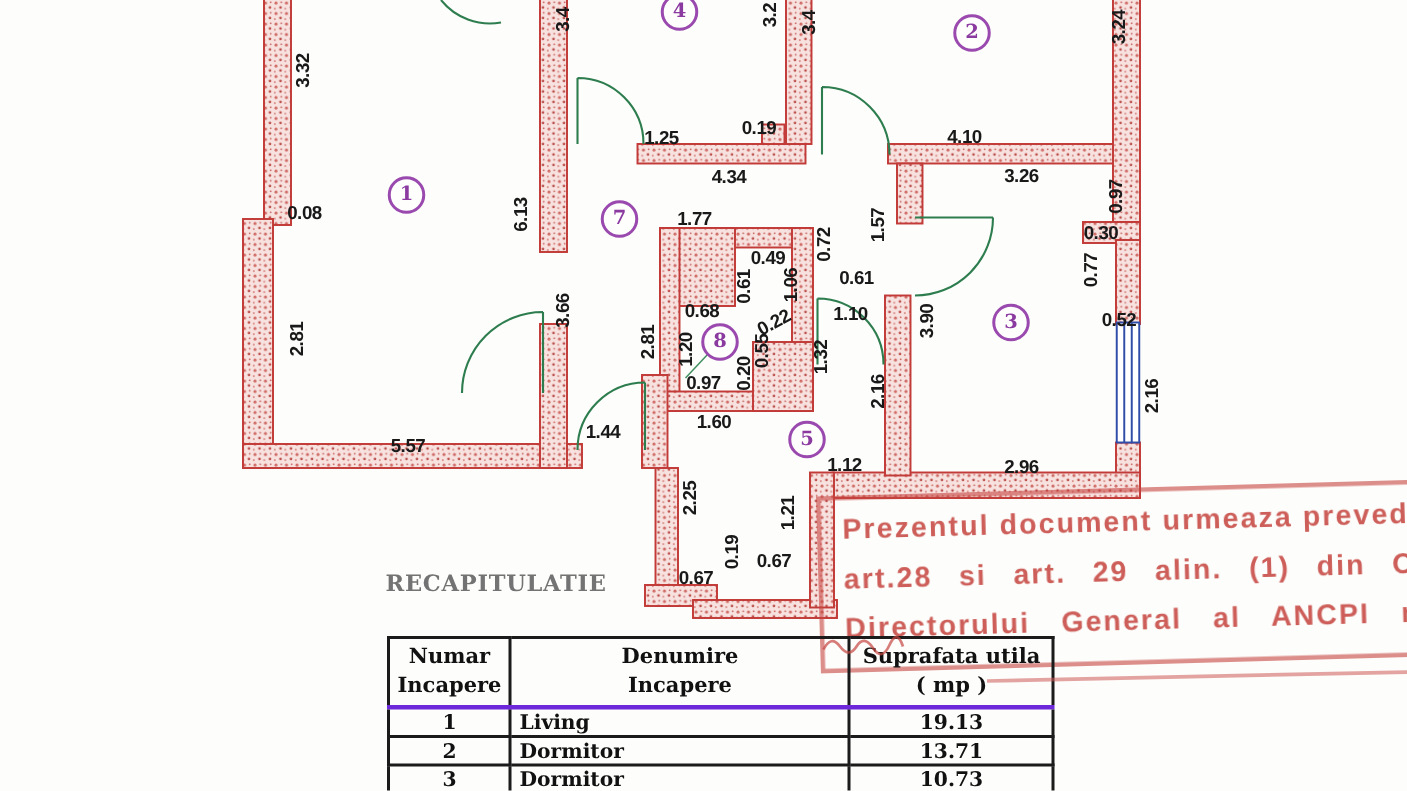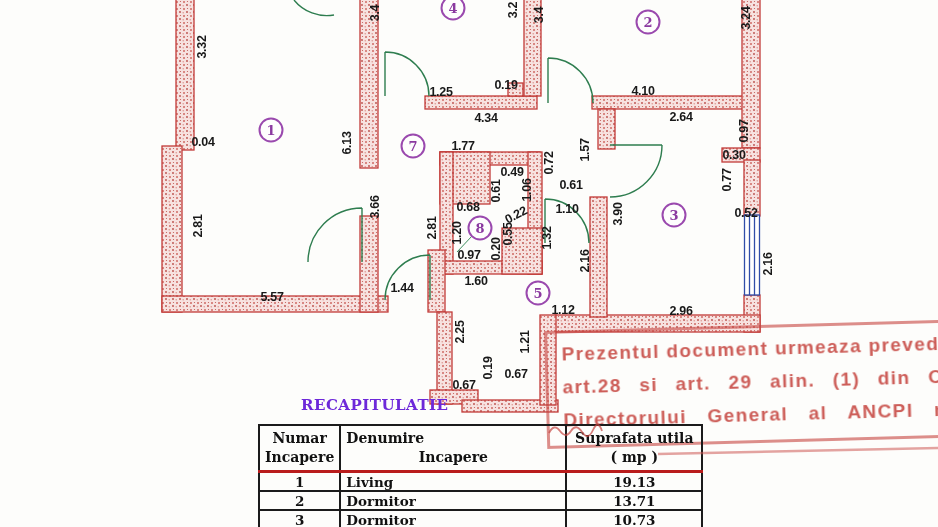--- a/index.html
+++ b/index.html
@@ -26,37 +26,37 @@
     position:absolute;left:544px;top:331px;width:430px;height:118px;z-index:4;
     border:3px solid rgba(199,68,64,.6);box-sizing:border-box;
     transform:rotate(-1.6deg);transform-origin:0 0;
     color:rgba(198,72,66,.88);font:bold 19px "Liberation Sans",sans-serif;
     letter-spacing:1.4px;line-height:33px;padding:4px 0 0 14px;
     white-space:nowrap;filter:blur(.4px);
   }
   .stamp .s2{word-spacing:11px}
   .stamp .s3{word-spacing:14px}
   .recap-title{
-    position:absolute;left:257px;top:396px;z-index:5;
-    font:bold 15px "DejaVu Serif",serif;letter-spacing:.5px;color:#6d28d9;margin-left:44px;
+    position:absolute;left:257px;top:380px;z-index:5;
+    font:bold 15px "DejaVu Serif",serif;letter-spacing:.5px;color:#737373;
   }
   table.recap{
     position:absolute;left:258px;top:424px;z-index:5;
     border-collapse:collapse;table-layout:fixed;
     font:bold 14px "DejaVu Serif",serif;color:#111;
   }
   table.recap td,table.recap th{
     border:2px solid #1b1b1b;background:transparent;padding:0 5px;vertical-align:middle;
   }
   table.recap .c1{width:64px;text-align:center}
   table.recap .c2{width:214px;text-align:left}
   table.recap .c3{width:124px;text-align:center}
   table.recap thead th{height:44px;line-height:19px;font-size:14px}
   table.recap tbody td{height:17px;font-size:13.5px}
-  table.recap thead tr{border-bottom:3px solid #b91c1c}
+  table.recap thead tr{border-bottom:3px solid #6d28d9}
 </style>
 </head>
 <body>
 
 <svg id="walls" width="938" height="527">
   <defs>
     <pattern id="stip" width="7" height="7" patternUnits="userSpaceOnUse">
       <rect width="7" height="7" fill="#f7e2e0"></rect>
       <circle cx="2" cy="2" r="1" fill="#cf6a64"></circle>
       <circle cx="5" cy="5" r=".9" fill="#b94a46"></circle>
@@ -108,27 +108,27 @@
     <line x1="754.5" y1="215" x2="754.5" y2="295"></line>
   </g>
   <line x1="472" y1="236" x2="457" y2="252" stroke="#3f8f5f" stroke-width="1"></line>
 </svg>
 
 <div class="dim v" style="left:202px;top:47px">3.32</div>
 <div class="dim v" style="left:375px;top:13px">3.4</div>
 <div class="dim v" style="left:513px;top:10px">3.2</div>
 <div class="dim v" style="left:539px;top:15px">3.4</div>
 <div class="dim v" style="left:746px;top:18px">3.24</div>
-<div class="dim" style="left:203px;top:142px">0.04</div>
+<div class="dim" style="left:203px;top:142px">0.08</div>
 <div class="dim v" style="left:347px;top:143px">6.13</div>
 <div class="dim" style="left:441px;top:92px">1.25</div>
 <div class="dim" style="left:506px;top:85px">0.19</div>
 <div class="dim" style="left:486px;top:118px">4.34</div>
 <div class="dim" style="left:643px;top:91px">4.10</div>
-<div class="dim" style="left:681px;top:117px">2.64</div>
+<div class="dim" style="left:681px;top:117px">3.26</div>
 <div class="dim v" style="left:744px;top:131px">0.97</div>
 <div class="dim" style="left:734px;top:155px">0.30</div>
 <div class="dim v" style="left:727px;top:180px">0.77</div>
 <div class="dim" style="left:746px;top:213px">0.52</div>
 <div class="dim v" style="left:768px;top:264px">2.16</div>
 <div class="dim" style="left:463px;top:146px">1.77</div>
 <div class="dim" style="left:512px;top:172px">0.49</div>
 <div class="dim v" style="left:496px;top:191px">0.61</div>
 <div class="dim v" style="left:527px;top:190px">1.06</div>
 <div class="dim v" style="left:549px;top:163px">0.72</div>
@@ -174,21 +174,21 @@
 
 <div class="recap-title">RECAPITULATIE</div>
 <table class="recap">
   <thead>
     <tr>
       <th class="c1">
         <div>Numar</div>
           <div>Incapere</div>
       </th>
       <th class="c2">
-        <div style="">Denumire</div>
+        <div style="text-align:center">Denumire</div>
         <div style="text-align:center">Incapere</div>
       </th>
       <th class="c3">
         <div>Suprafata utila</div>
           <div>( mp )</div>
       </th>
     </tr>
   </thead>
   <tbody>
     <tr>

